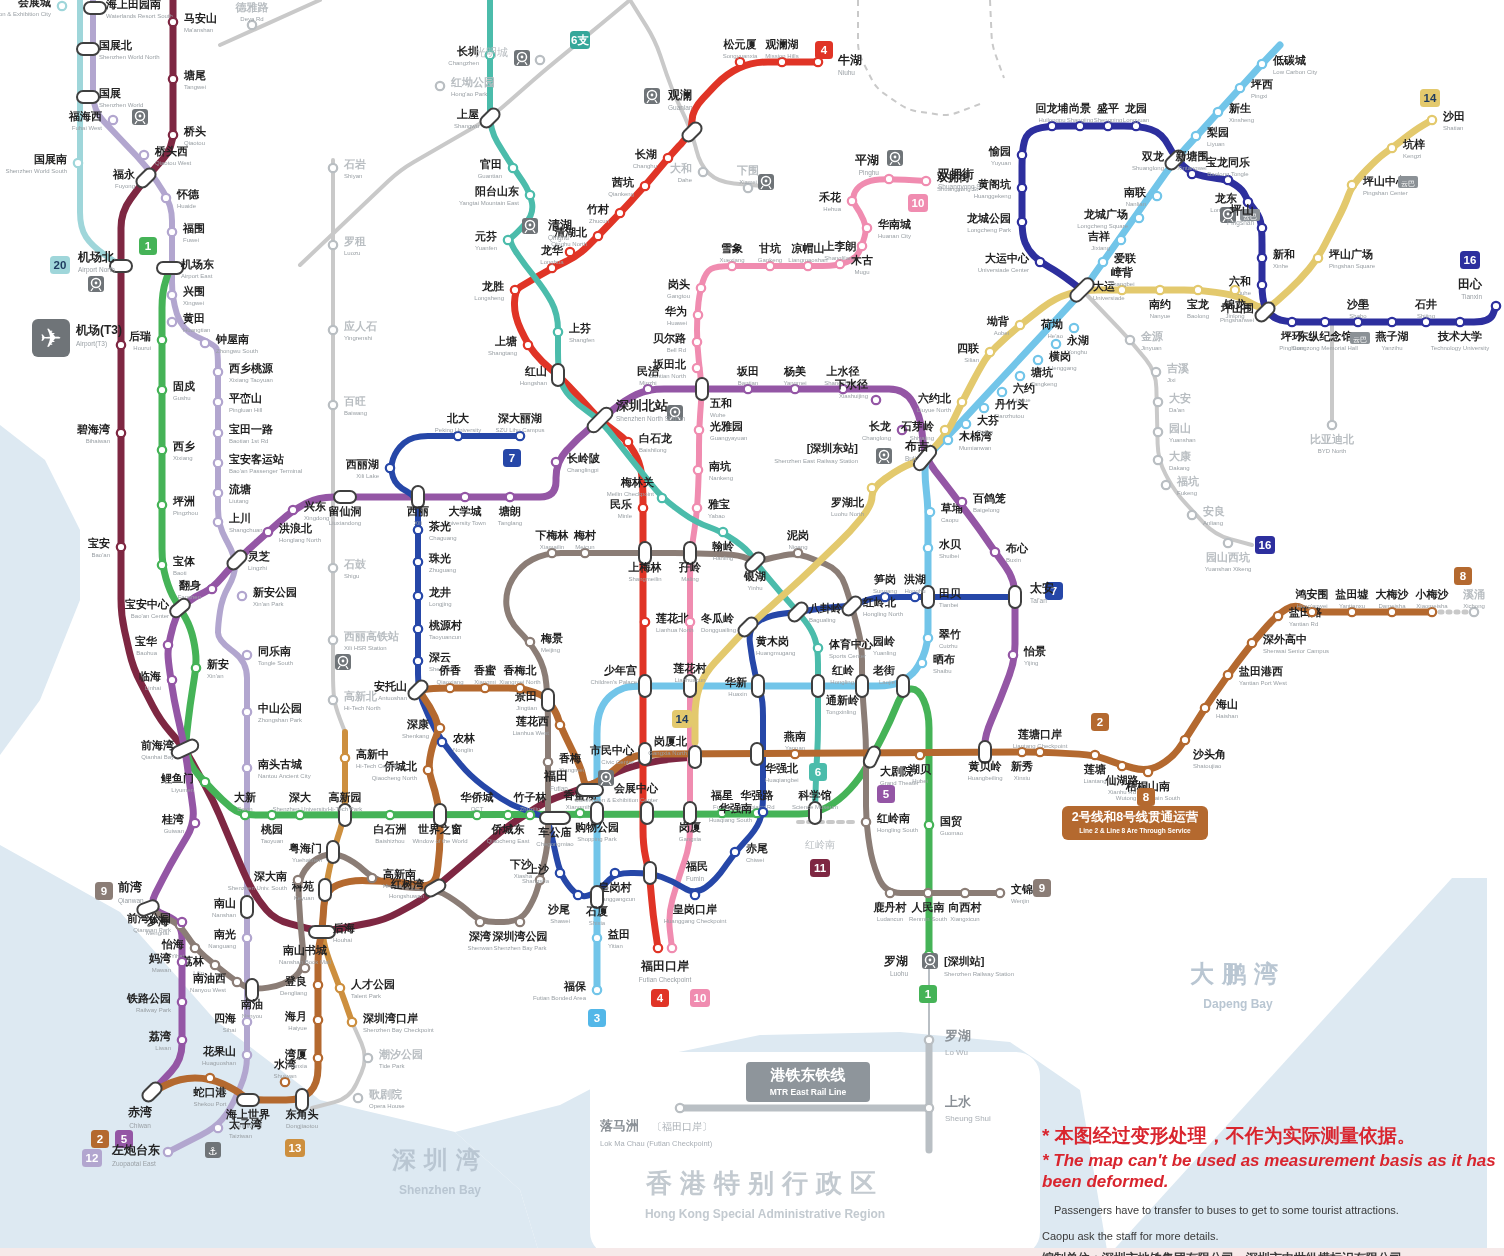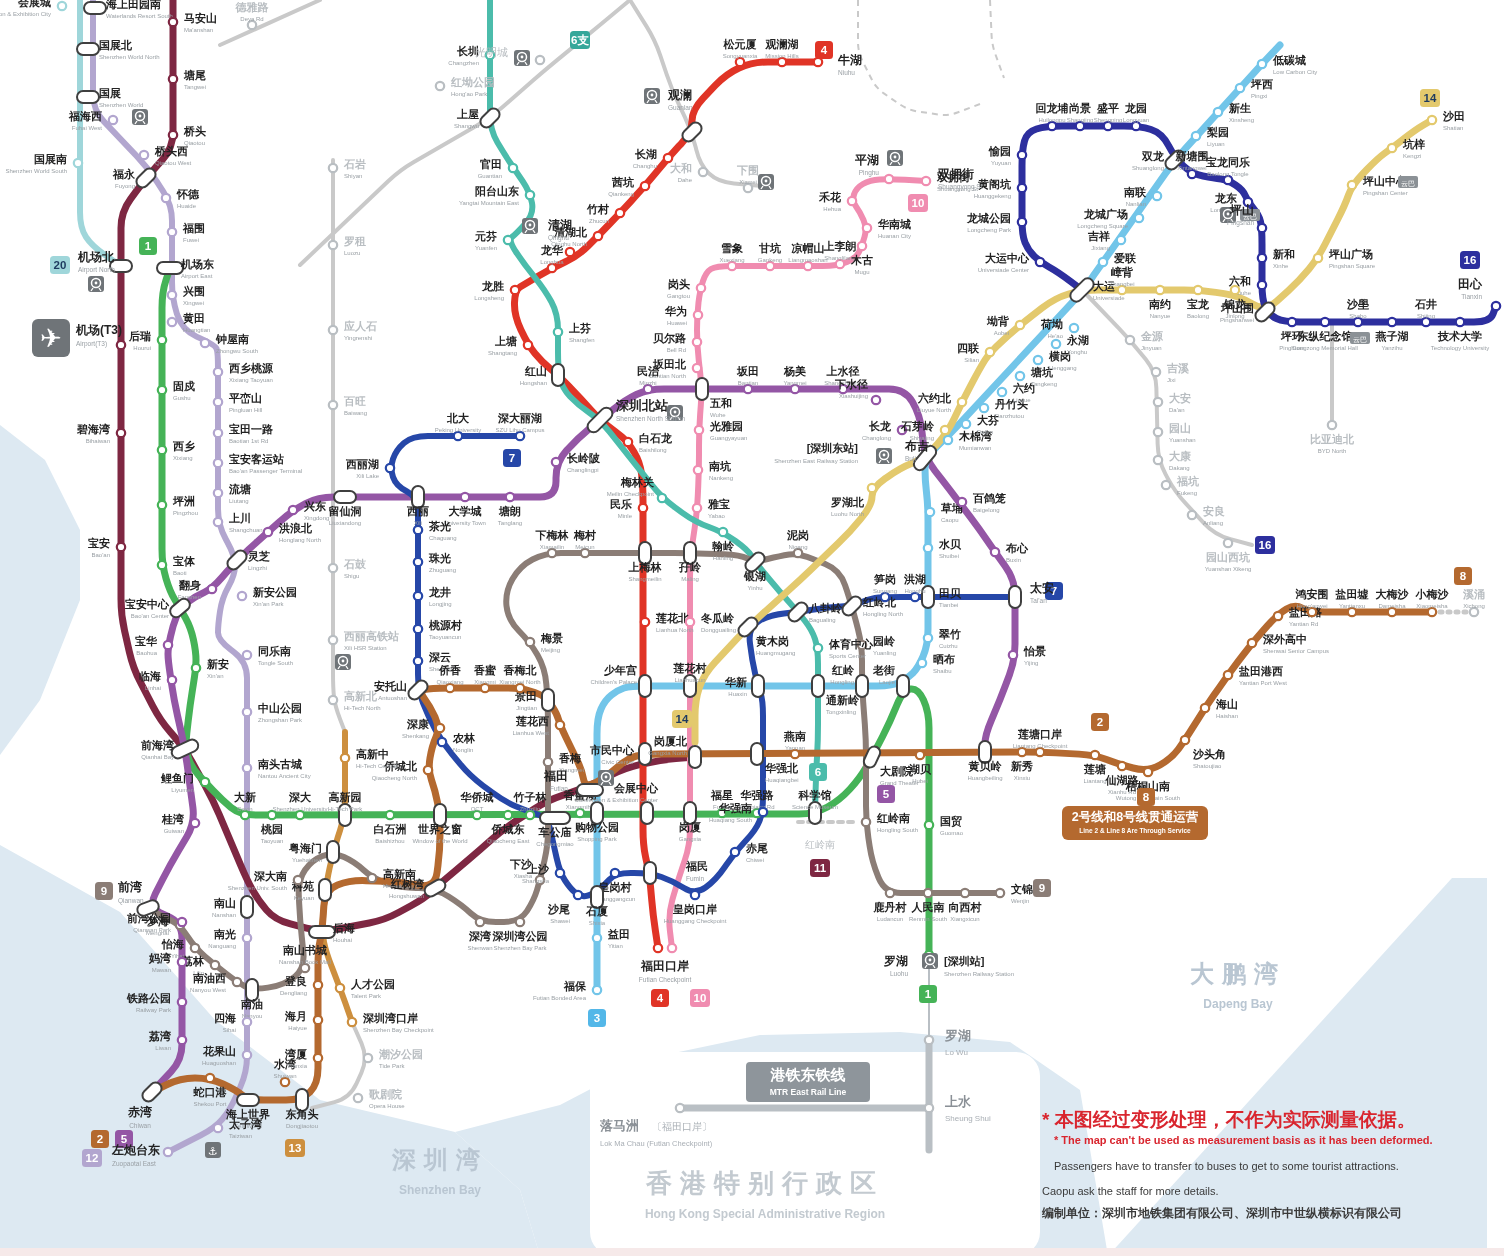--- a/index.html
+++ b/index.html
@@ -1,21 +1,21 @@
 <!DOCTYPE html>
 <html><head>
 <meta charset="utf-8">
 <style>
   html,body{margin:0;padding:0;background:#fff;}
   #stage{position:relative;width:1504px;height:1256px;overflow:hidden;background:#fff;
          font-family:"Liberation Sans","DejaVu Sans",sans-serif;}
   #m{position:absolute;left:0;top:0;}
   #notes{position:absolute;left:1042px;top:1108px;width:460px;line-height:1.25;}
-  .n1{color:#d9252e;font-size:19px;font-weight:bold;margin:0 0 2px 0;}
-  .n2{color:#d9252e;font-size:11px;font-weight:bold;margin:0 0 6px 12px;}
+  .n1{color:#d9252e;font-size:19px;font-weight:bold;margin:16px 0 2px 0;}
+  .n2{color:#d9252e;font-size:17px;font-weight:bold;margin:0 0 6px 0;font-style:italic;}
   .n3{color:#3a3a3a;font-size:15px;font-weight:bold;margin:0 0 2px 0;}
   .n4{color:#3a3a3a;font-size:11px;margin:12px;}
   .n5{color:#3a3a3a;font-size:11px;margin:0 0 7px 0;}
   .n6{color:#3a3a3a;font-size:12px;font-weight:bold;margin:0;}
 </style>
 </head>
 <body>
 
 <div id="stage">
   <svg id="m" width="1504" height="1256" viewBox="0 0 1504 1256">

